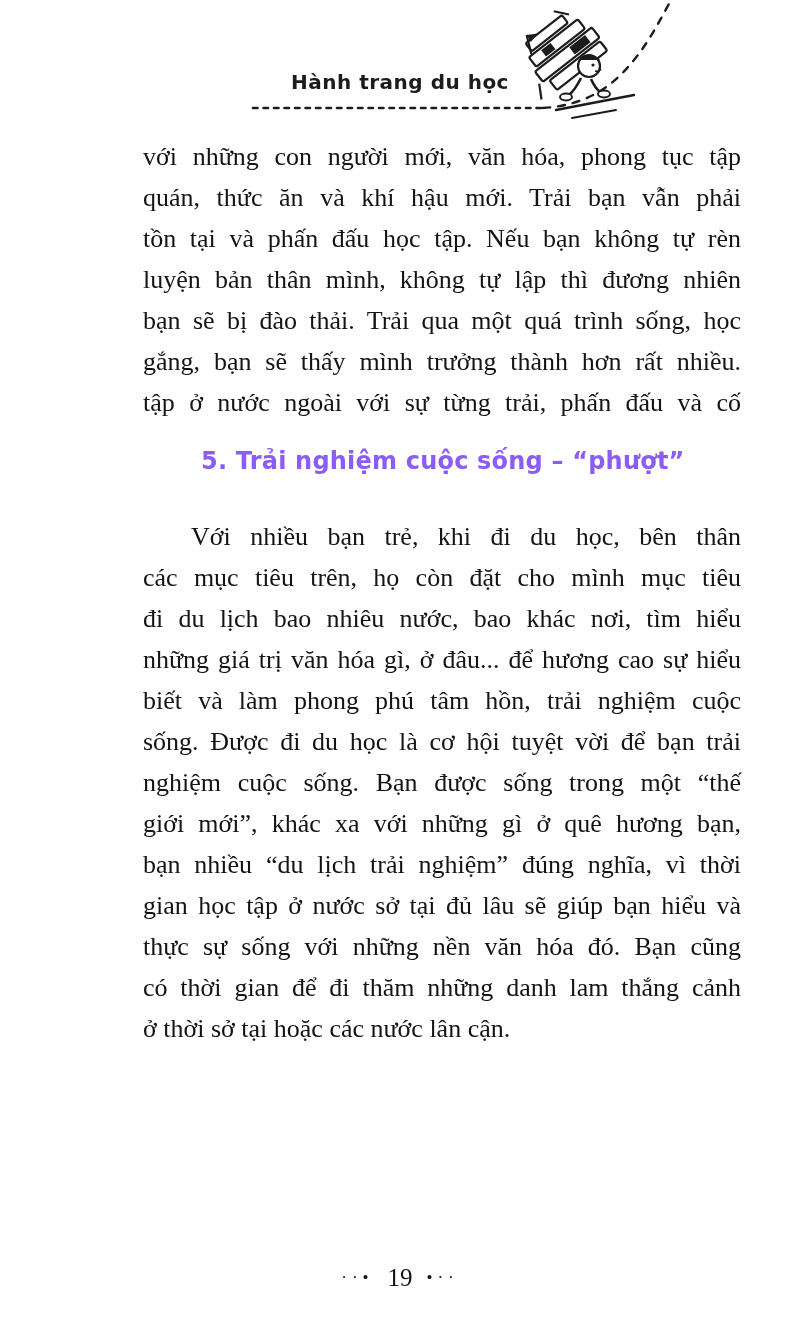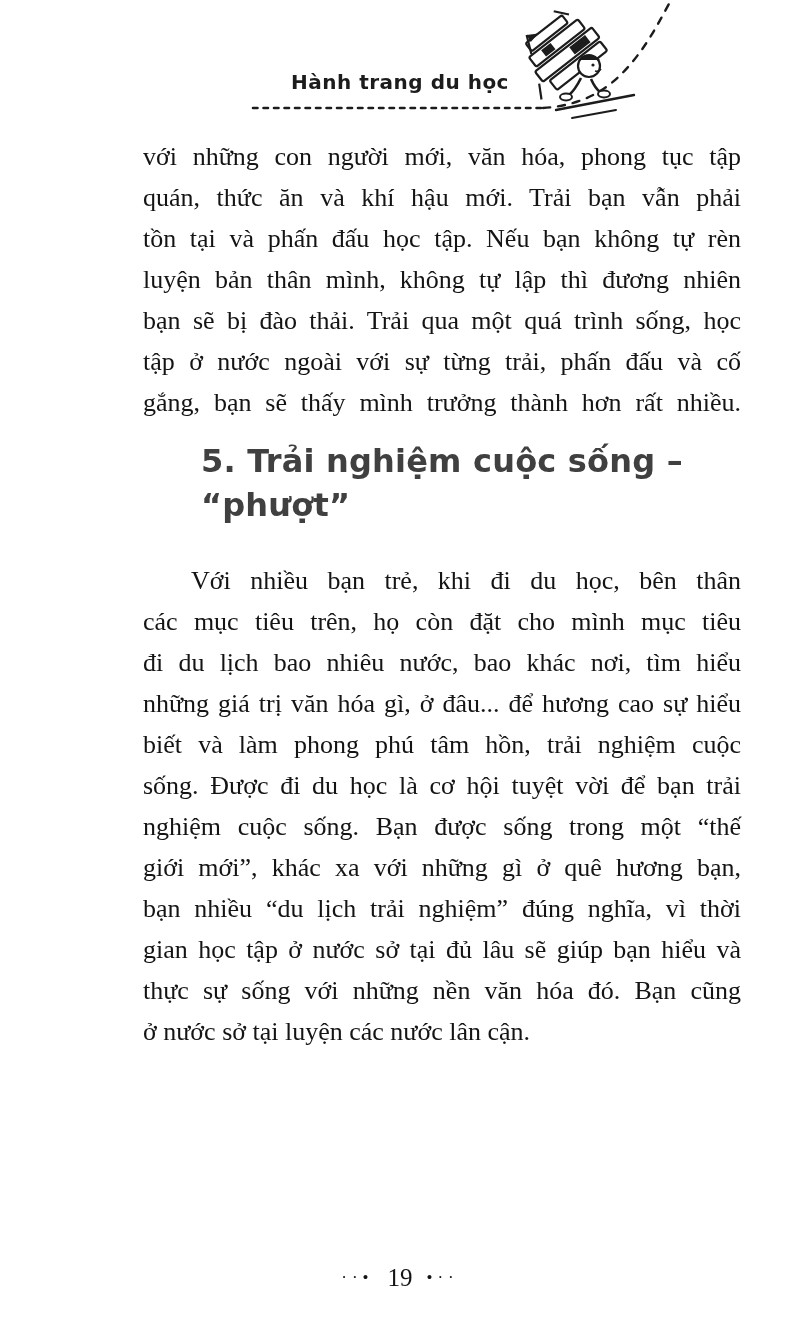--- a/index.html
+++ b/index.html
@@ -42,24 +42,24 @@
     margin-left: 41px;
   }
   .paragraph { margin: 0; }
   .line { text-align: justify; text-align-last: justify; white-space: normal; }
   .line.free { text-align-last: start; }
   .line.indent { text-indent: 48px; }
 
   .heading {
     font-family: "DejaVu Sans", sans-serif;
     font-weight: 700;
-    font-size: 32px;
+    font-size: 24px;
     line-height: 44px;
     letter-spacing: 0.2px;
-    color: #404040;
+    color: #8b5cf6;
     margin: 16px 0 33px 0;
     padding-left: 58px;
   }
   .para-2 { margin-bottom: 9px; }
 
   
   .page-footer {
     position: absolute; top: 1264px; left: 0; width: 800px;
     text-align: center;
     font-size: 25px;
@@ -113,39 +113,40 @@
     </svg>
   </header>
 
   <main class="body-text">
     <div class="paragraph para-1">
         <div class="line">với những con người mới, văn hóa, phong tục tập</div>
         <div class="line">quán, thức ăn và khí hậu mới. Trải bạn vẫn phải</div>
         <div class="line">tồn tại và phấn đấu học tập. Nếu bạn không tự rèn</div>
         <div class="line">luyện bản thân mình, không tự lập thì đương nhiên</div>
         <div class="line">bạn sẽ bị đào thải. Trải qua một quá trình sống, học</div>
+        <div class="line">gắng, bạn sẽ thấy mình trưởng thành hơn rất nhiều.</div>
         <div class="line">tập ở nước ngoài với sự từng trải, phấn đấu và cố</div>
-        <div class="line">gắng, bạn sẽ thấy mình trưởng thành hơn rất nhiều.</div>
       </div>
 
     <h2 class="heading">5. Trải nghiệm cuộc sống – “phượt”</h2>
 
     <div class="paragraph para-2">
         <div class="line indent">Với nhiều bạn trẻ, khi đi du học, bên thân</div>
         <div class="line">các mục tiêu trên, họ còn đặt cho mình mục tiêu</div>
         <div class="line">đi du lịch bao nhiêu nước, bao khác nơi, tìm hiểu</div>
         <div class="line">những giá trị văn hóa gì, ở đâu... để hương cao sự hiểu</div>
         <div class="line">biết và làm phong phú tâm hồn, trải nghiệm cuộc</div>
         <div class="line">sống. Được đi du học là cơ hội tuyệt vời để bạn trải</div>
         <div class="line">nghiệm cuộc sống. Bạn được sống trong một “thế</div>
         <div class="line">giới mới”, khác xa với những gì ở quê hương bạn,</div>
         <div class="line">bạn nhiều “du lịch trải nghiệm” đúng nghĩa, vì thời</div>
         <div class="line">gian học tập ở nước sở tại đủ lâu sẽ giúp bạn hiểu và</div>
         <div class="line">thực sự sống với những nền văn hóa đó. Bạn cũng</div>
-        <div class="line free">ở nước sở tại luyện các nước lân cận.</div>
+        <div class="line">có thời gian để đi thăm những danh lam thắng cảnh</div>
+        <div class="line free">ở thời sở tại hoặc các nước lân cận.</div>
       </div>
   </main>
 
   <footer class="page-footer">
     <span class="footer-dots left">··•</span><span>19</span><span class="footer-dots right">•··</span>
   </footer>
 
 </div>
 
 </body></html>

